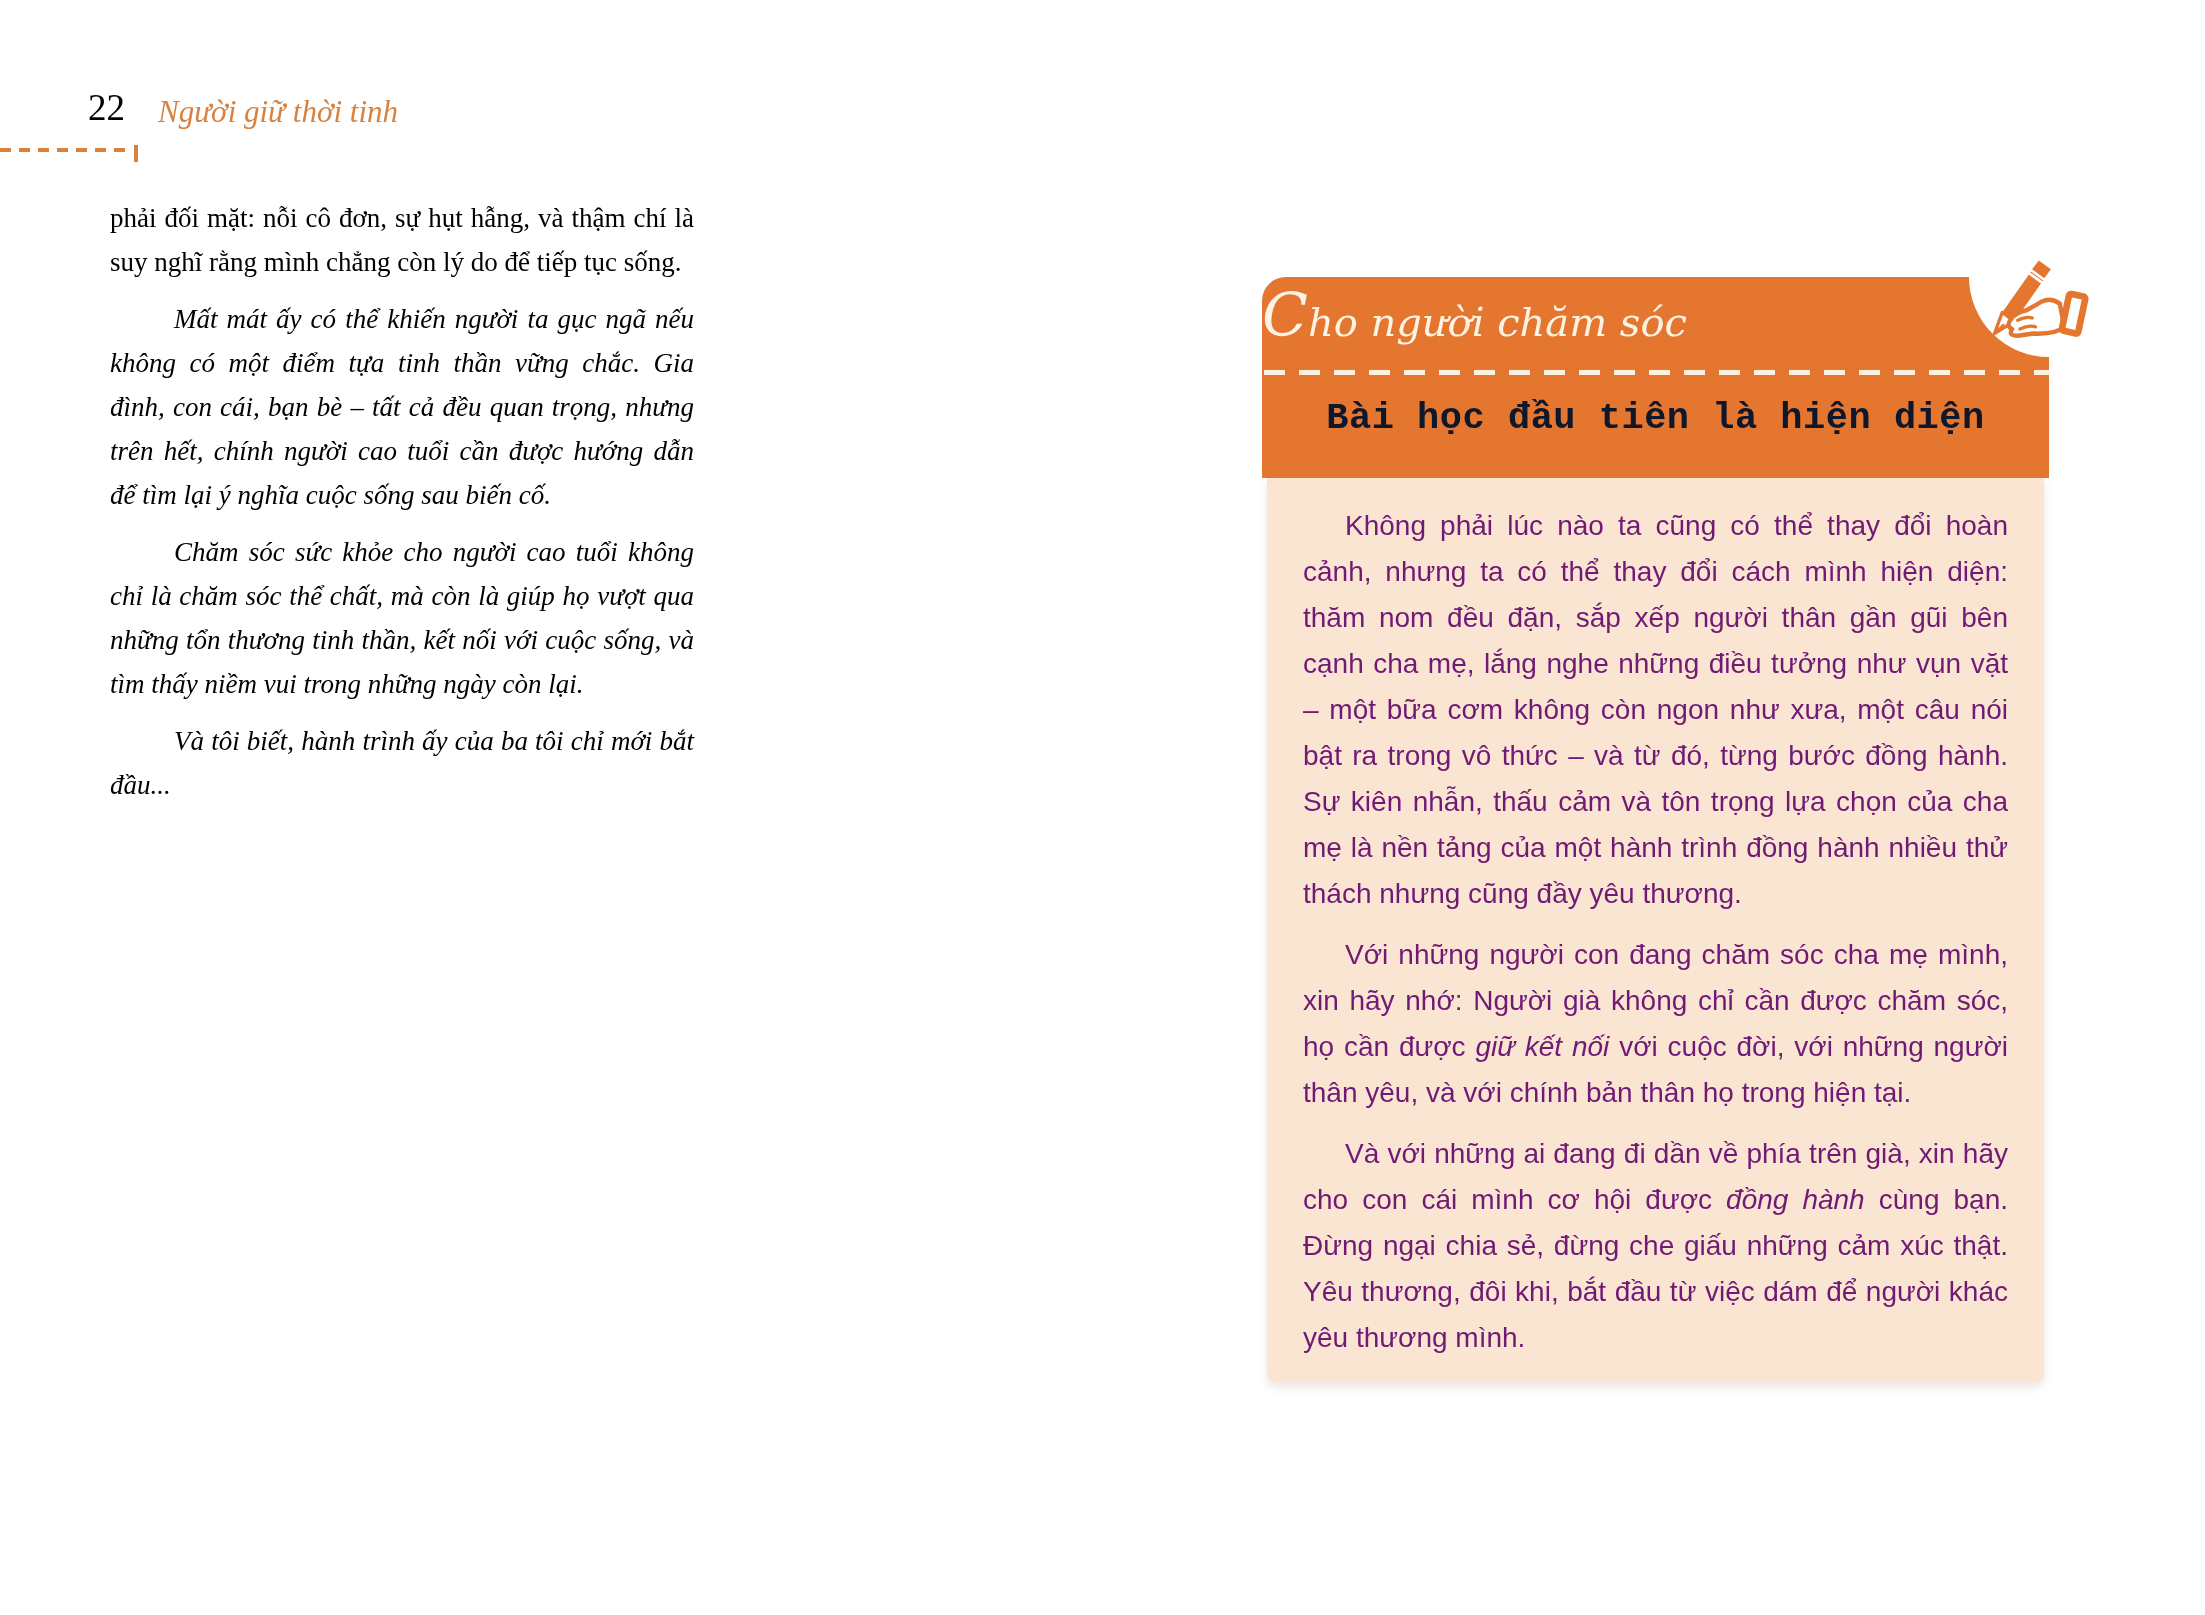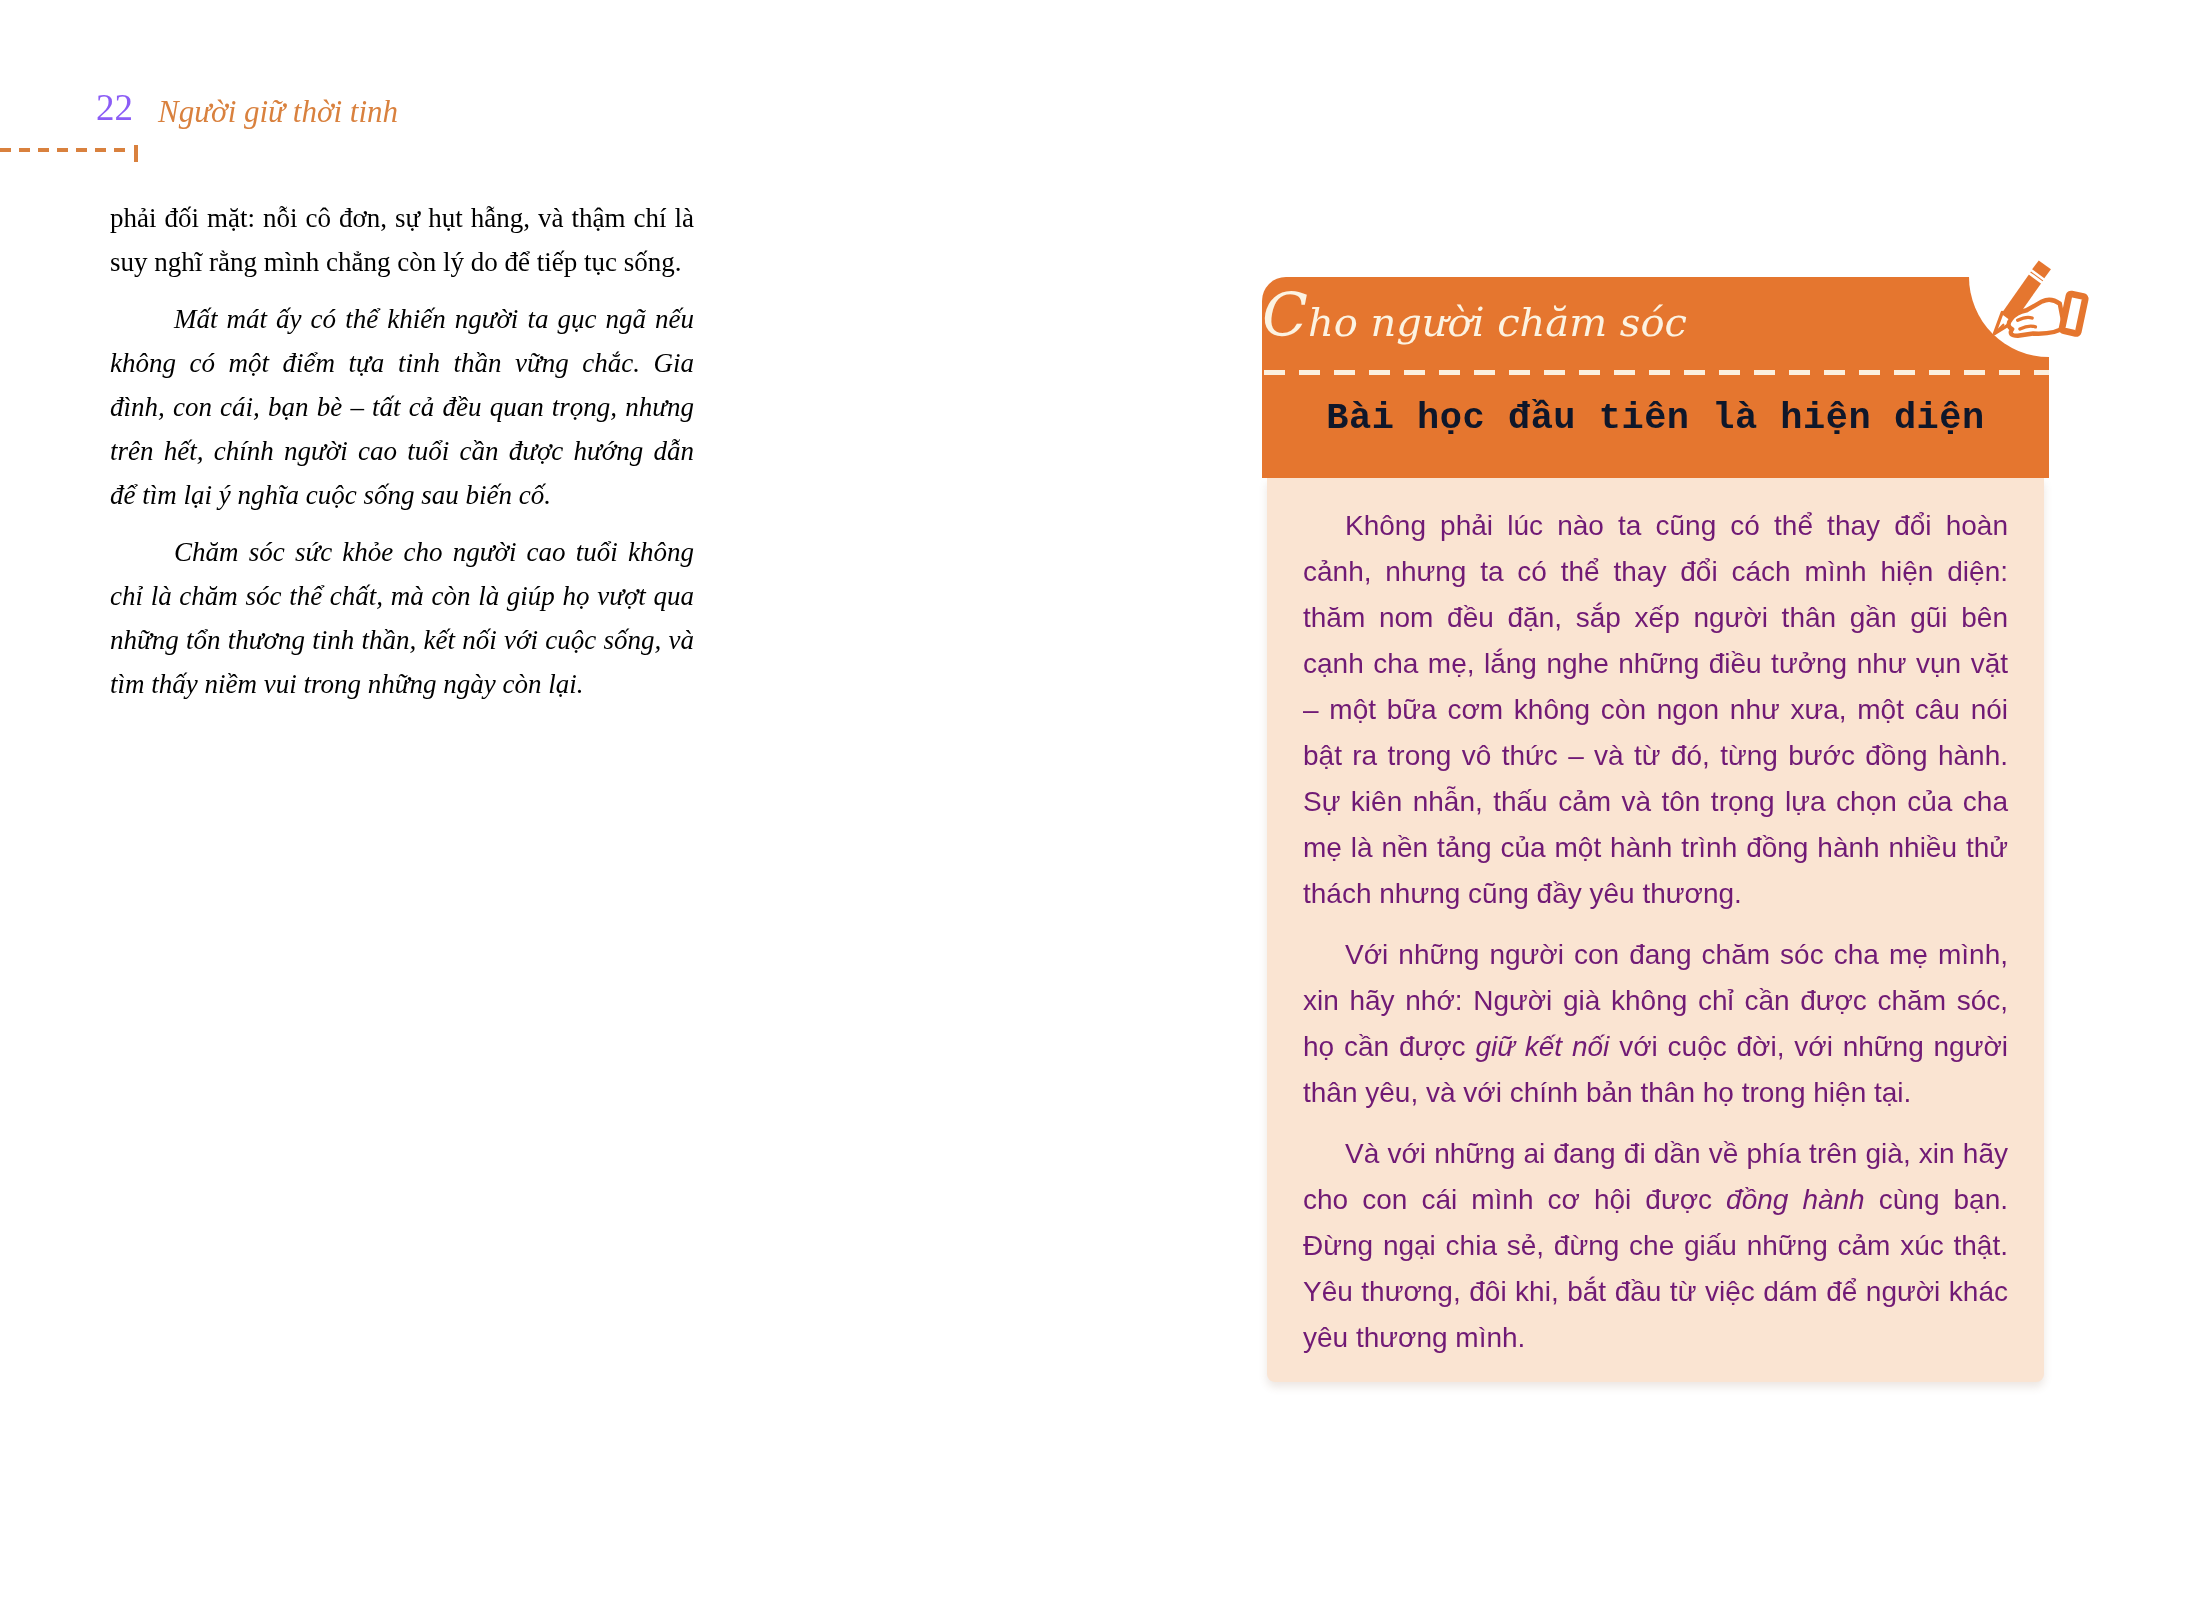--- a/index.html
+++ b/index.html
@@ -1,20 +1,20 @@
 <!DOCTYPE html>
 <html style="--accent: #E5762F; --callout-bg: #FAE4D2; --head-orange: #D9813E;"><head>
 <meta charset="utf-8">
 <style>
   html,body{margin:0;padding:0;background:#ffffff;}
   .page{position:relative;width:2205px;height:1615px;background:#ffffff;
         font-family:"Liberation Serif",serif;overflow:hidden;}
 
   
-  .folio-number{position:absolute;left:96px;top:86px;font-size:37px;color:#8b5cf6;font-family:Liberation Serif, serif;}
+  .folio-number{position:absolute;left:88px;top:86px;font-size:37px;color:#000000;font-family:Liberation Serif, serif;}
   .running-head{position:absolute;left:158px;top:94px;font-style:italic;font-size:31px;
                 color:var(--head-orange,#D9813E);}
   .folio-dashes{position:absolute;left:0;top:148px;width:132px;height:4px;
                 background:repeating-linear-gradient(90deg,var(--head-orange,#D9813E) 0 11px,transparent 11px 19px);}
   .folio-tick{position:absolute;left:134px;top:145px;width:4px;height:17px;
               background:var(--head-orange,#D9813E);}
 
   
   .main-col{position:absolute;left:110px;top:196px;width:584px;}
   .main-col p{margin:0 0 13px 0;font-size:27px;line-height:44px;text-align:justify;color:#000000;}
@@ -52,20 +52,21 @@
 
   <div class="folio-number">22</div>
   <div class="running-head">Người giữ thời tinh</div>
   <div class="folio-dashes"></div>
   <div class="folio-tick"></div>
 
   <div class="main-col">
       <p><span>phải đối mặt: nỗi cô đơn, sự hụt hẫng, và thậm chí là suy nghĩ rằng mình chẳng còn lý do để tiếp tục sống.</span></p>
       <p class="indent"><span>Mất mát ấy có thể khiến người ta gục ngã nếu không có một điểm tựa tinh thần vững chắc. Gia đình, con cái, bạn bè – tất cả đều quan trọng, nhưng trên hết, chính người cao tuổi cần được hướng dẫn để tìm lại ý nghĩa cuộc sống sau biến cố.</span></p>
       <p class="indent"><span>Chăm sóc sức khỏe cho người cao tuổi không chỉ là chăm sóc thể chất, mà còn là giúp họ vượt qua những tổn thương tinh thần, kết nối với cuộc sống, và tìm thấy niềm vui trong những ngày còn lại.</span></p>
+      <p class="indent"><span>Và tôi biết, hành trình ấy của ba tôi chỉ mới bắt đầu...</span></p>
     </div>
 
   <div class="callout">
     <div class="callout-header">
       <div class="corner-notch"></div>
       <svg class="pen-icon" viewBox="0 0 112 80" aria-hidden="true">
         <g stroke="#E5762F" fill="#FFFFFF" stroke-linejoin="round" stroke-linecap="round">
           <path d="M30 54 L56 17 L67 25 L41 62 Z" fill="#E5762F" stroke="none"></path>
           <path d="M57 15 L63 7 L74 15 L68 23 Z" fill="#E5762F" stroke="none"></path>
           <line x1="55" y1="19" x2="66" y2="27" stroke="#FFFFFF" stroke-width="2.5"></line>

